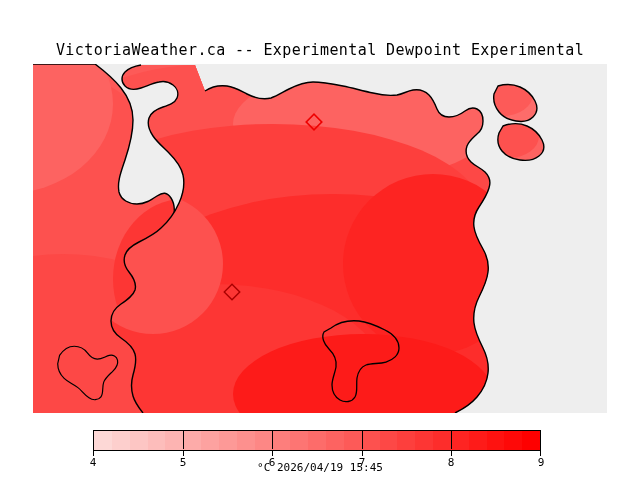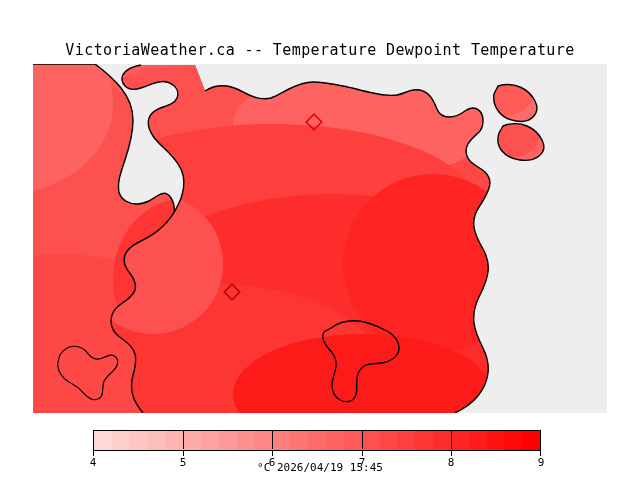--- a/index.html
+++ b/index.html
@@ -96,21 +96,21 @@
     width: 640px;
     text-align: center;
     font-size: 11px;
     color: #000000;
     white-space: nowrap;
   }
 </style>
 </head>
 <body>
 
-<div id="title">VictoriaWeather.ca -- Temperature Dewpoint Temperature</div>
+<div id="title">VictoriaWeather.ca -- Experimental Dewpoint Experimental</div>
 
 <div id="map-panel">
   <svg id="map-svg" viewBox="0 0 574 349" preserveAspectRatio="none">
     <defs>
       <clipPath id="clip-land">
         <path d="M0,0 L62,0 C70,6 80,14 88,24 C96,34 100,44 100,56
                  C100,70 96,84 92,96 C88,108 84,118 86,128
                  C88,136 96,140 104,140 C112,140 118,136 124,132
                  C130,128 134,128 138,134 C142,140 142,148 140,156
                  C138,166 134,176 130,186 C126,196 124,206 126,216

